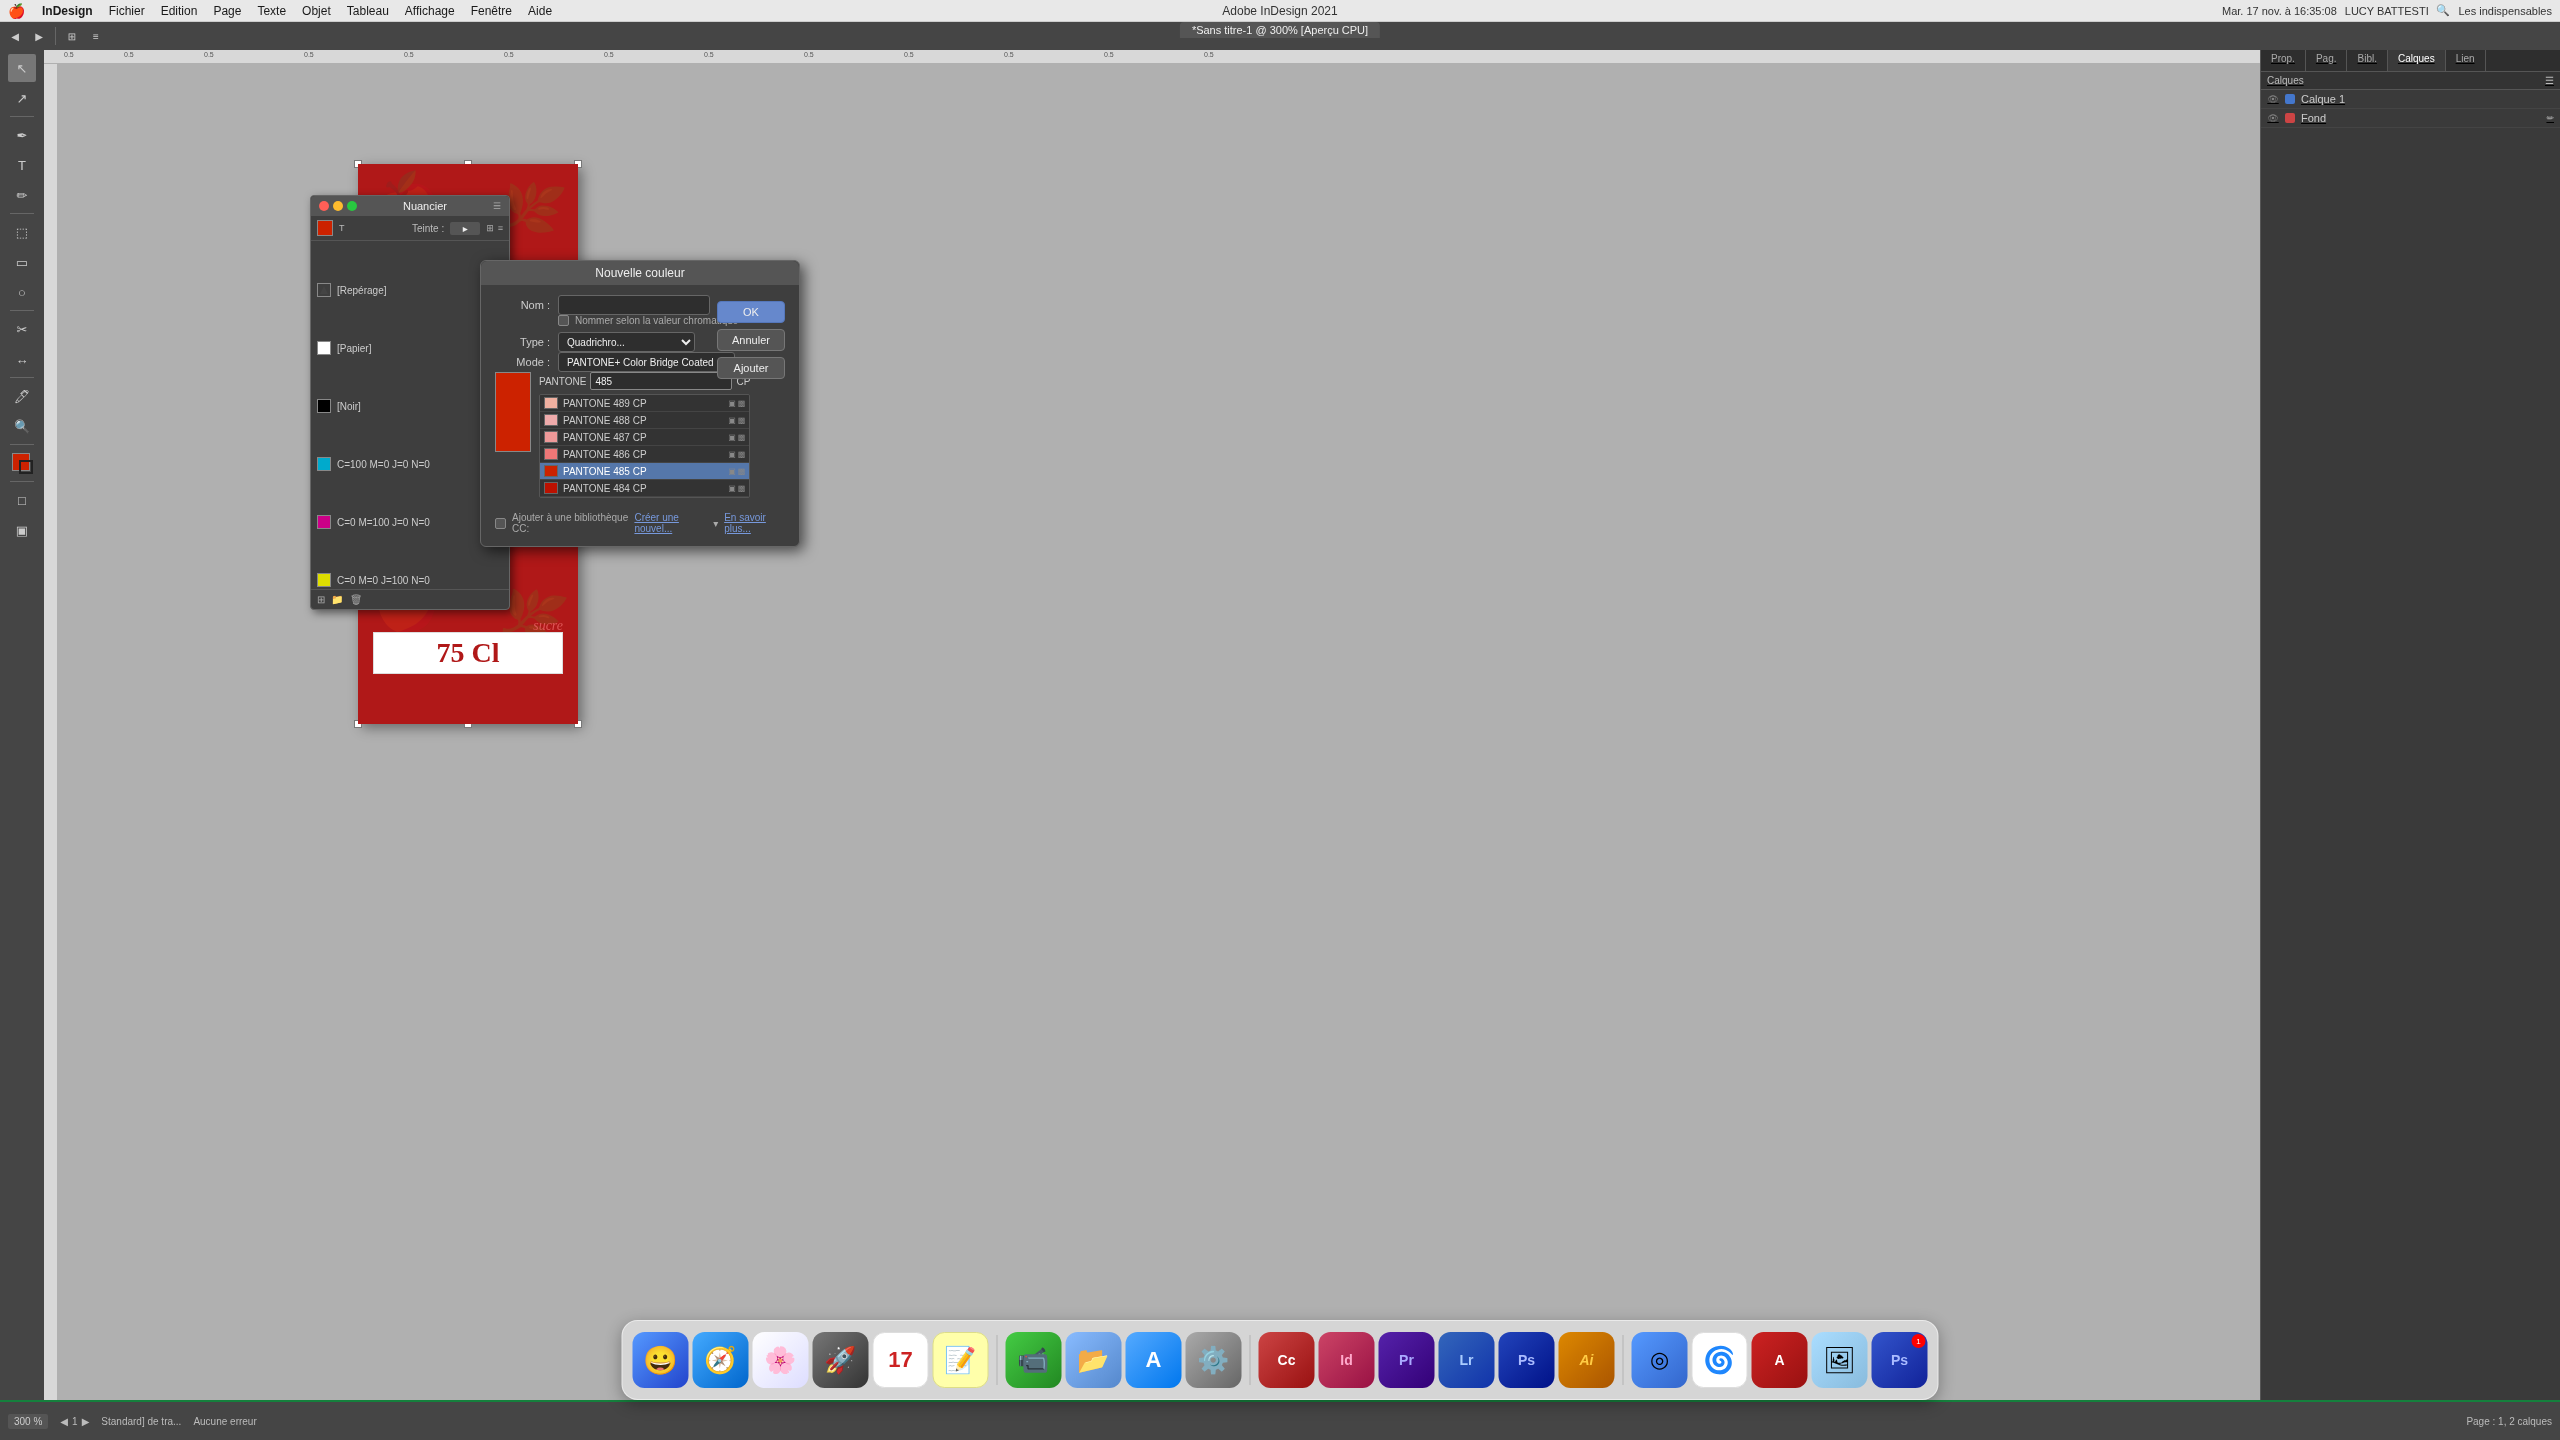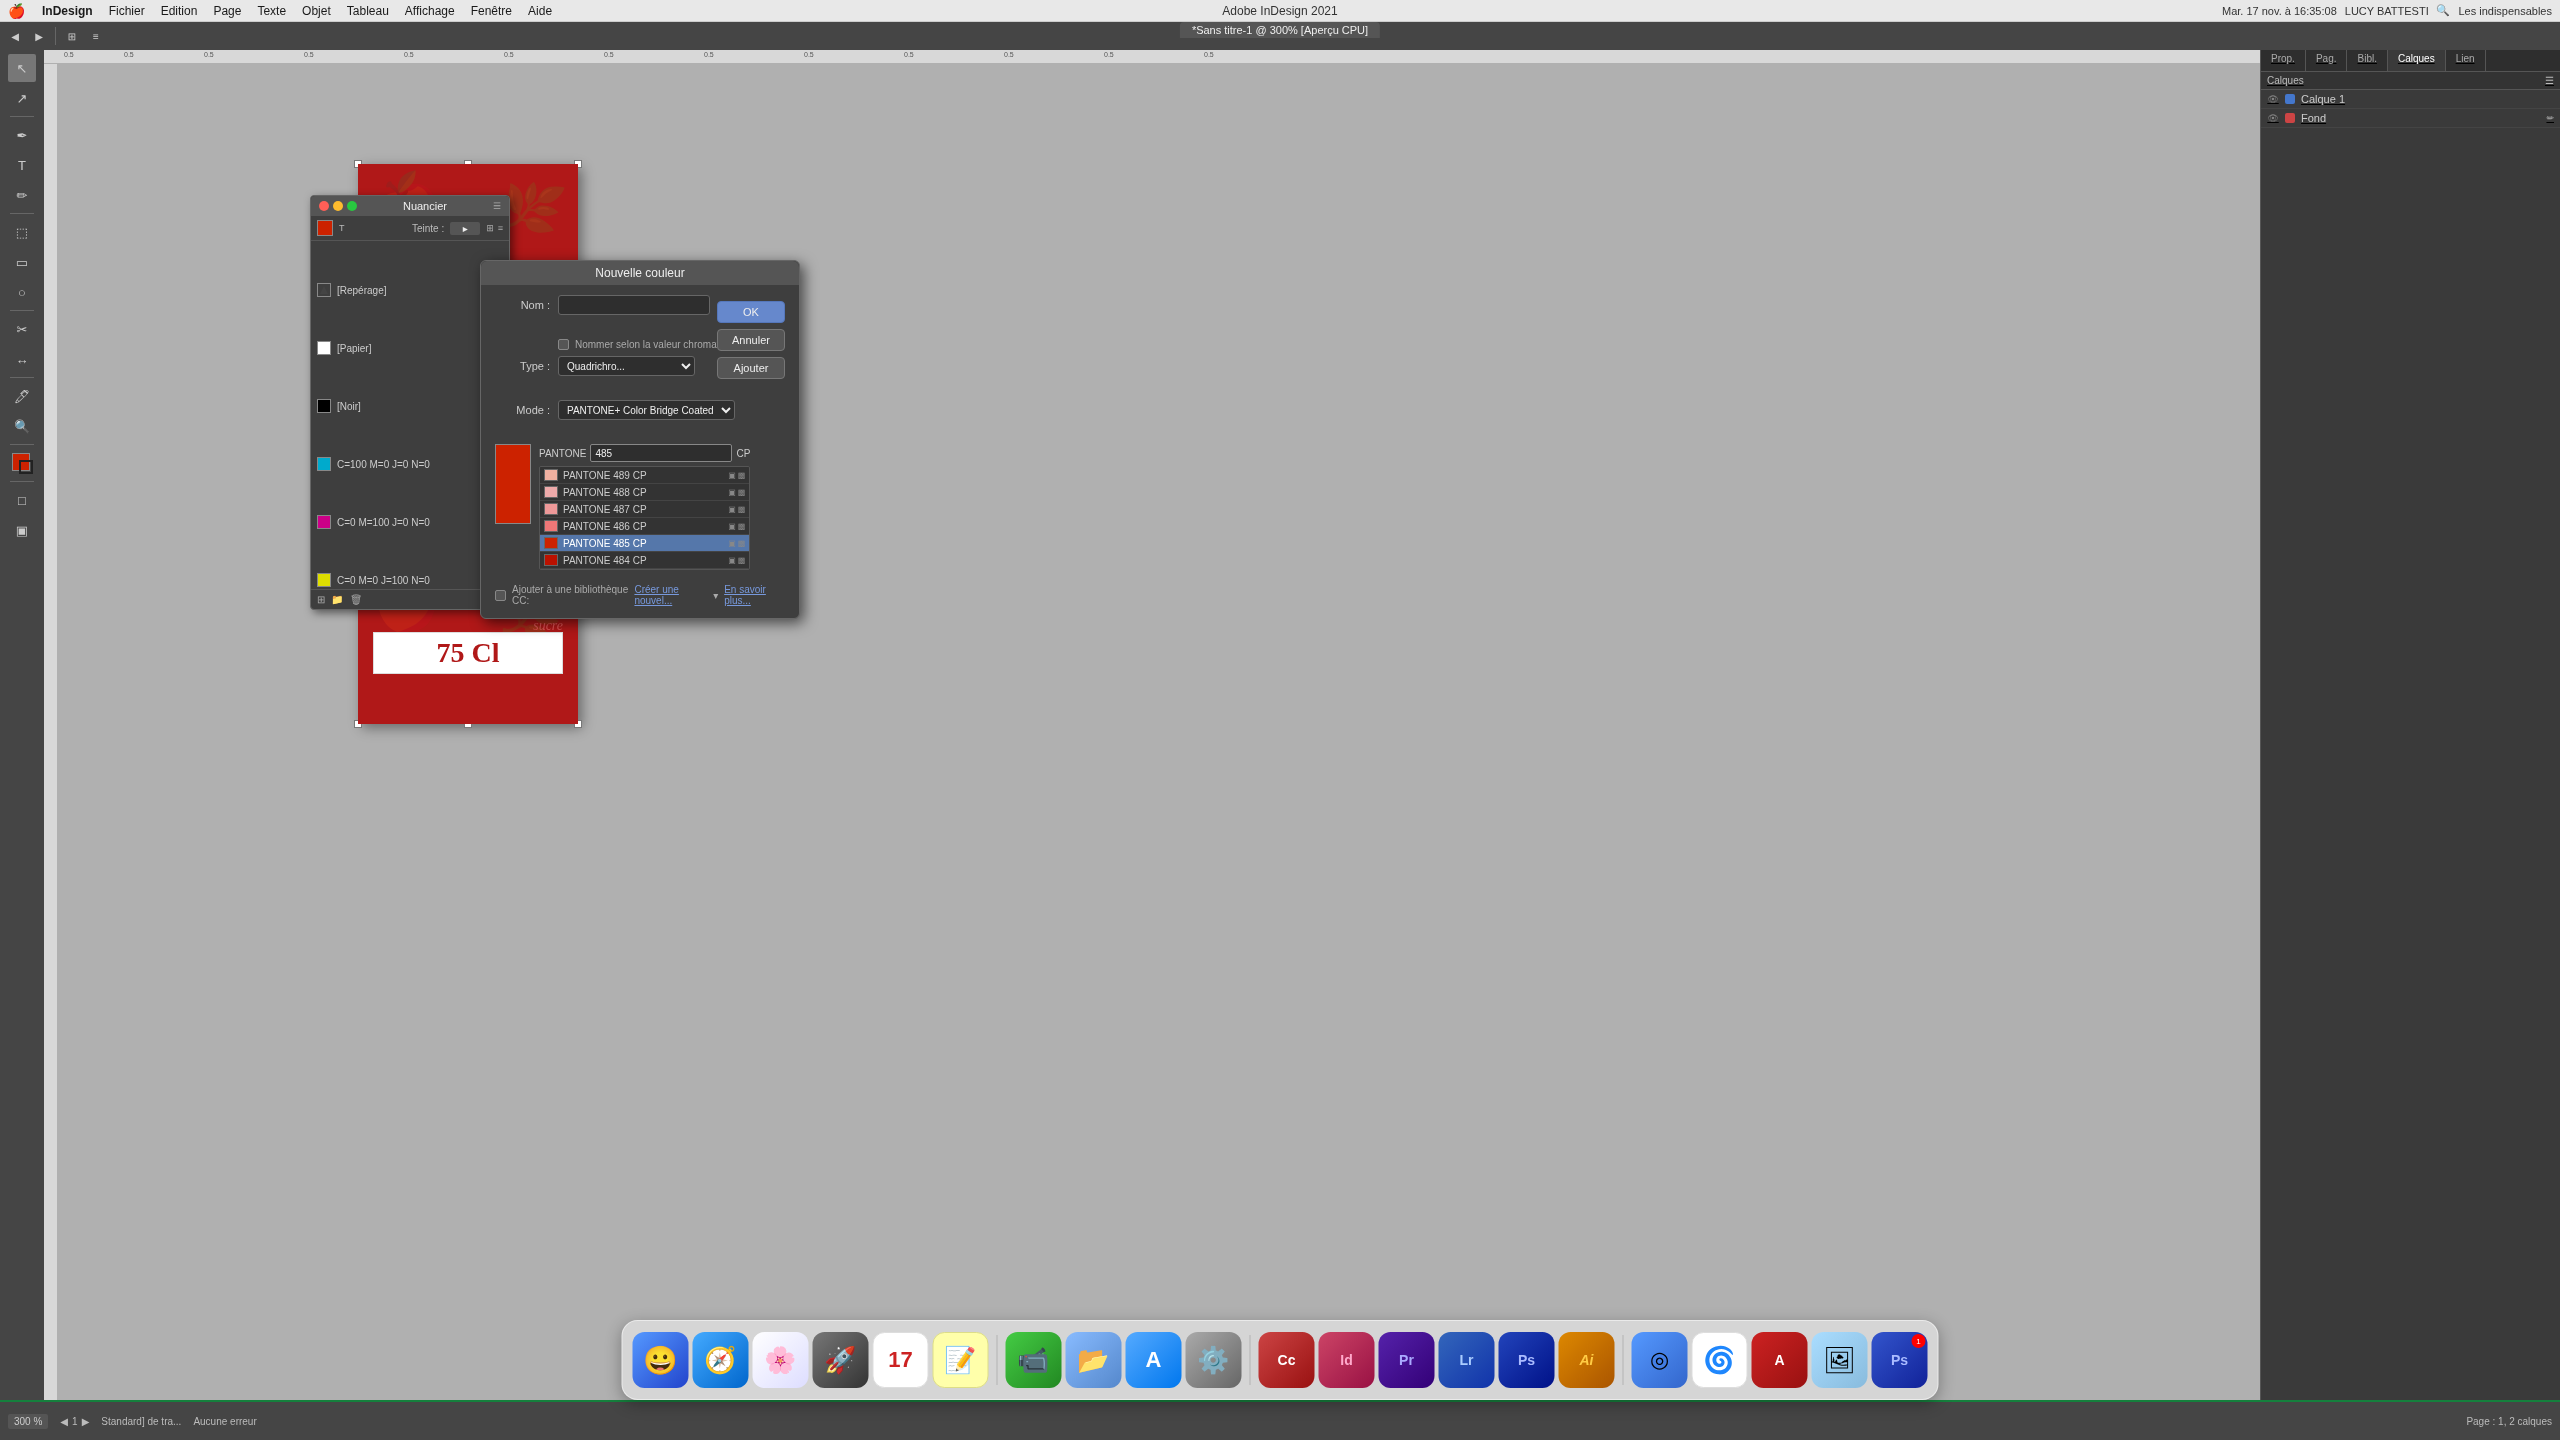--- a/index.html
+++ b/index.html
@@ -420,21 +420,21 @@
       border-radius: 6px 6px 0 0;
       text-align: center;
       cursor: move;
     }
     .dialog-body {
       padding: 10px 14px;
     }
     .dialog-row {
       display: flex;
       align-items: center;
-      margin-bottom: 24px;
+      margin-bottom: 0;
       gap: 8px;
     }
     .dialog-label {
       font-size: 11px;
       color: #ccc;
       width: 55px;
       text-align: right;
       flex-shrink: 0;
     }
     .dialog-input {

